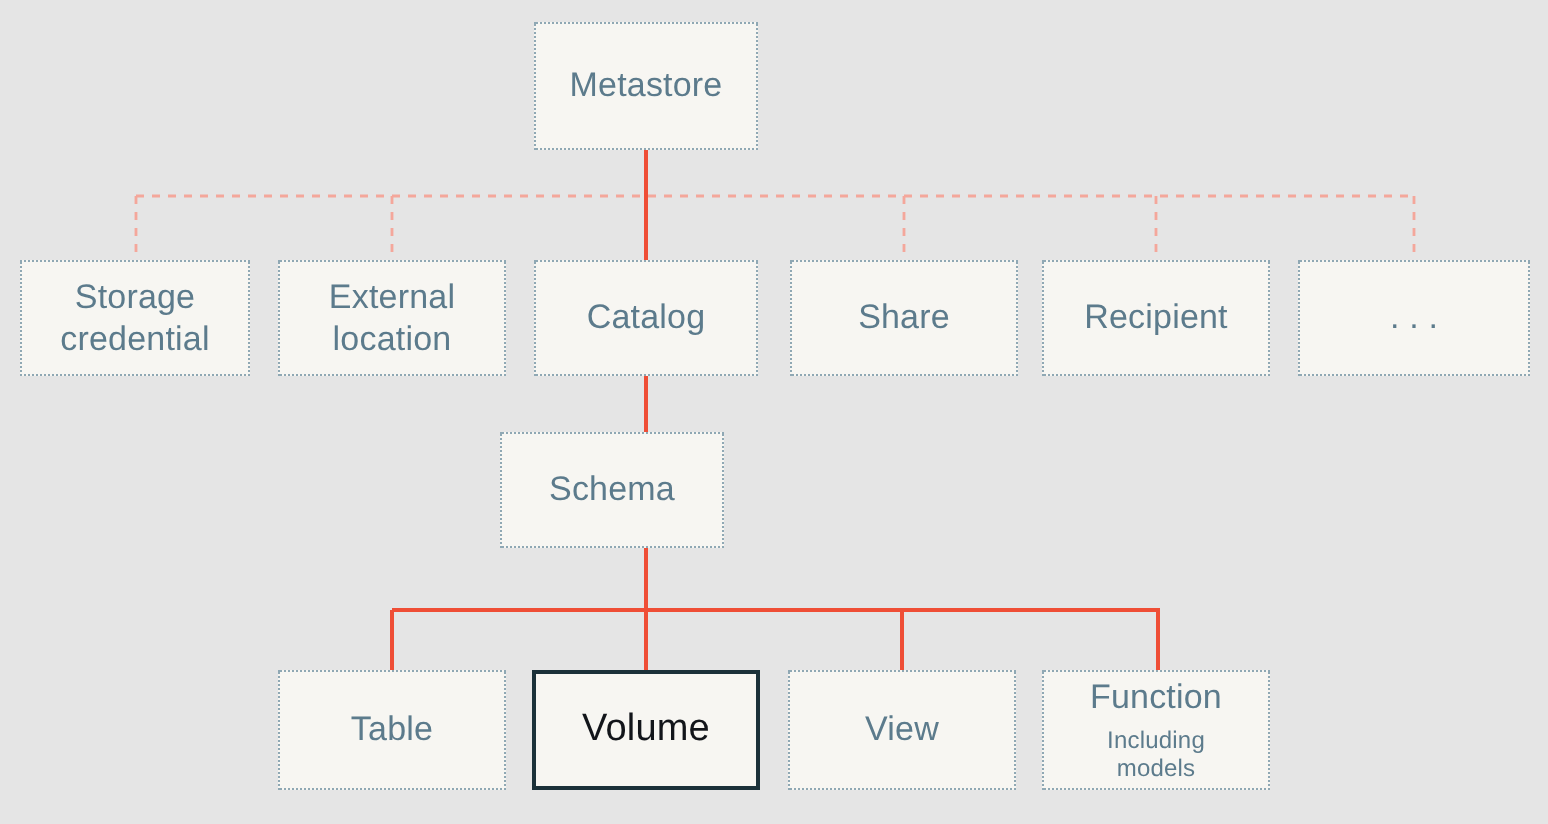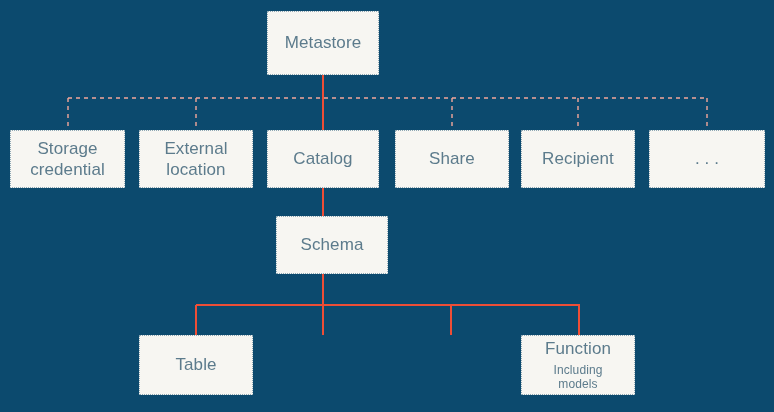--- a/index.html
+++ b/index.html
@@ -11,21 +11,21 @@
   body {
     width: 774px;
     height: 412px;
     font-family: "Liberation Sans", sans-serif;
     overflow: hidden;
   }
   #diagram {
     position: relative;
     width: 774px;
     height: 412px;
-    background: #0c4a6e;
+    background: #e5e5e5;
   }
 
   
   #connectors {
     position: absolute;
     left: 0;
     top: 0;
     width: 774px;
     height: 412px;
     pointer-events: none;
@@ -68,21 +68,21 @@
   }
 
   
   #node-metastore            { left: 267px; top: 11px;  width: 112px; height: 64px; }
   #node-storage-credential   { left: 10px;  top: 130px; width: 115px; height: 58px; }
   #node-external-location    { left: 139px; top: 130px; width: 114px; height: 58px; }
   #node-catalog              { left: 267px; top: 130px; width: 112px; height: 58px; }
   #node-share                { left: 395px; top: 130px; width: 114px; height: 58px; align-items: center; }
   #node-recipient            { left: 521px; top: 130px; width: 114px; height: 58px; }
   #node-ellipsis             { left: 649px; top: 130px; width: 116px; height: 58px; }
-  #node-schema               { left: 276px; top: 216px; width: 112px; height: 58px; justify-content: center; }
+  #node-schema               { left: 250px; top: 216px; width: 112px; height: 58px; justify-content: center; }
   #node-table                { left: 139px; top: 335px; width: 114px; height: 60px; }
   #node-volume               { left: 266px; top: 335px; width: 114px; height: 60px; }
   #node-view                 { left: 394px; top: 335px; width: 114px; height: 60px; }
   #node-function             { left: 521px; top: 335px; width: 114px; height: 60px; justify-content: space-between; }
 </style>
 </head>
 <body>
 
 <div id="diagram">
 
@@ -141,21 +141,27 @@
   </div>
 
   <div class="node" id="node-schema">
     <span class="title">Schema</span>
   </div>
 
   <div class="node" id="node-table">
     <span class="title">Table</span>
   </div>
 
+  <div class="node is-selected" id="node-volume">
+    <span class="title">Volume</span>
+  </div>
 
+  <div class="node" id="node-view">
+    <span class="title">View</span>
+  </div>
 
   <div class="node" id="node-function">
     <span class="title">Function</span>
     <span class="subtitle">Including
 models</span>
   </div>
 
 </div>
 
 </body></html>

